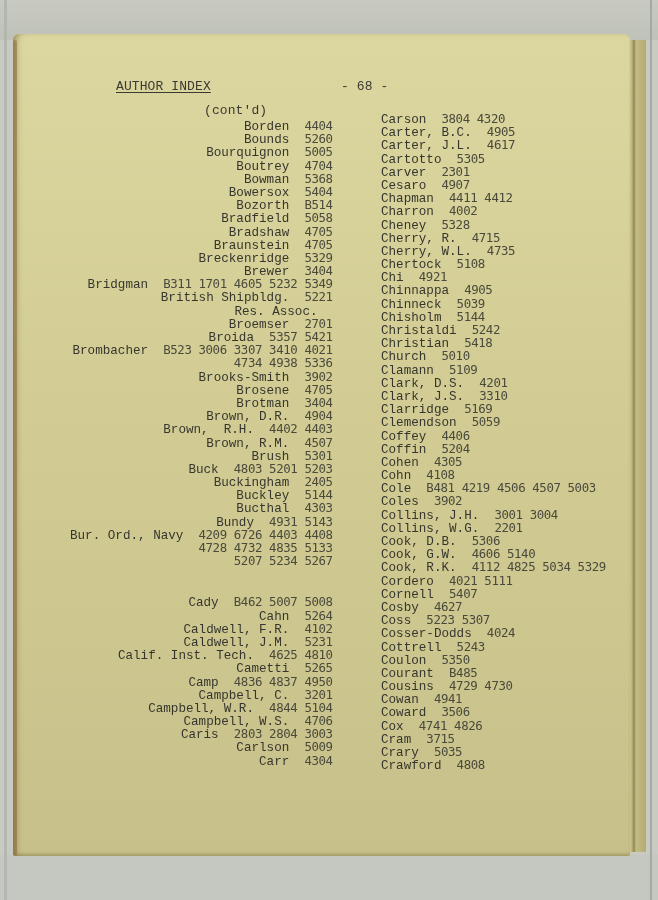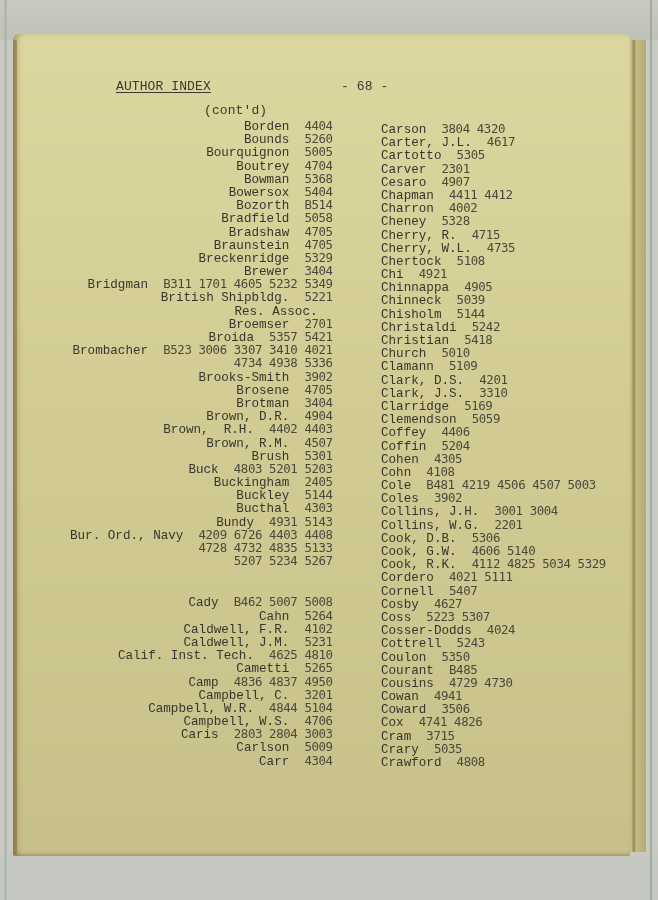--- a/index.html
+++ b/index.html
@@ -31,21 +31,21 @@
     color:#3a3a32;
   }
   .header {
     position:absolute; top:79px; font-size:13px; letter-spacing:0.1px;
   }
   .header-title { left:116px; text-decoration:underline; text-decoration-thickness:1px; text-underline-offset:2px; }
   .header-cont { left:204px;margin-top:24px; }
   .header-page { left:341px; }
   .col { position:absolute; font-size:12.6px; line-height:13.2px; }
   .col-left { left:70px; top:119px;text-align:right; }
-  .col-right { left:381px; top:122px; }
+  .col-right { left:381px; top:112px; }
   .entry { white-space:pre; height:13.2px; }
   .name { color:#36362e; }
   .nums {
     font-family:"DejaVu Sans Mono","Liberation Mono",monospace;
     font-size:12.4px; color:#4a4a3c; letter-spacing:-0.4px;
   }
   .gap { height:28px; }
 </style>
 </head>
 <body>
@@ -108,20 +108,21 @@
       <div class="entry"><span class="name">Camp</span><span>  </span><span class="nums">4836 4837 4950</span></div>
       <div class="entry"><span class="name">Campbell, C.</span><span>  </span><span class="nums">3201</span></div>
       <div class="entry"><span class="name">Campbell, W.R.</span><span>  </span><span class="nums">4844 5104</span></div>
       <div class="entry"><span class="name">Campbell, W.S.</span><span>  </span><span class="nums">4706</span></div>
       <div class="entry"><span class="name">Caris</span><span>  </span><span class="nums">2803 2804 3003</span></div>
       <div class="entry"><span class="name">Carlson</span><span>  </span><span class="nums">5009</span></div>
       <div class="entry"><span class="name">Carr</span><span>  </span><span class="nums">4304</span></div>
     </div>
   <div class="col col-right" id="right-col">
       <div class="entry"><span class="name">Carson</span><span>  </span><span class="nums">3804 4320</span></div>
+      <div class="entry"><span class="name">Carter, B.C.</span><span>  </span><span class="nums">4905</span></div>
       <div class="entry"><span class="name">Carter, J.L.</span><span>  </span><span class="nums">4617</span></div>
       <div class="entry"><span class="name">Cartotto</span><span>  </span><span class="nums">5305</span></div>
       <div class="entry"><span class="name">Carver</span><span>  </span><span class="nums">2301</span></div>
       <div class="entry"><span class="name">Cesaro</span><span>  </span><span class="nums">4907</span></div>
       <div class="entry"><span class="name">Chapman</span><span>  </span><span class="nums">4411 4412</span></div>
       <div class="entry"><span class="name">Charron</span><span>  </span><span class="nums">4002</span></div>
       <div class="entry"><span class="name">Cheney</span><span>  </span><span class="nums">5328</span></div>
       <div class="entry"><span class="name">Cherry, R.</span><span>  </span><span class="nums">4715</span></div>
       <div class="entry"><span class="name">Cherry, W.L.</span><span>  </span><span class="nums">4735</span></div>
       <div class="entry"><span class="name">Chertock</span><span>  </span><span class="nums">5108</span></div>

